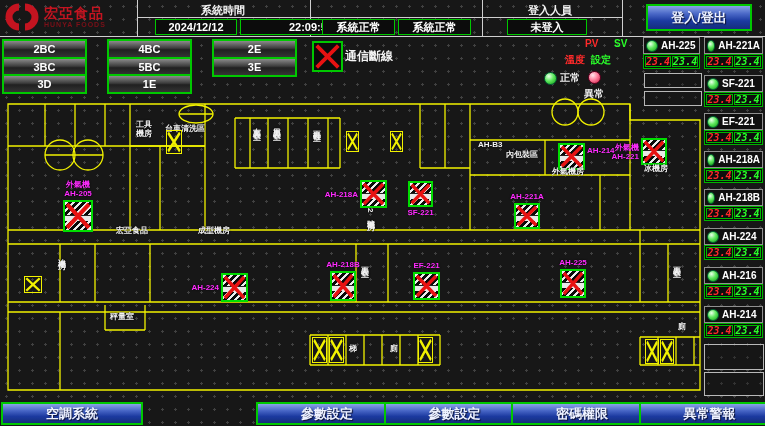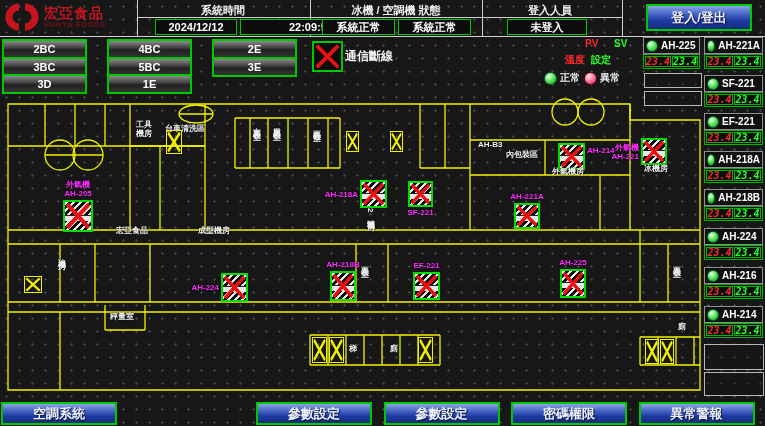--- a/index.html
+++ b/index.html
@@ -53,21 +53,21 @@
     background:repeating-linear-gradient(135deg,#ededed 0 2.5px,#0a0a0a 2.5px 5px);cursor:pointer;}
   .ahu .band{position:absolute;left:0;right:0;top:45%;height:5px;background:#e8e8e8;border-top:1px solid #222;}
   .ahu svg,.xbox svg,.comm-box svg{position:absolute;left:0;top:0;width:100%;height:100%;}
   .ahu-label{position:absolute;color:#ff2bff;font-size:8px;font-weight:bold;line-height:9px;
     white-space:pre-line;text-align:center;text-shadow:0 0 2px #000;}
   .room-label{position:absolute;color:#f2f2f2;font-size:8px;font-weight:bold;line-height:9px;
     white-space:pre-line;text-shadow:0 0 2px #000;}
   .room-label.vertical{writing-mode:vertical-rl;letter-spacing:1px;}
   .xbox{position:absolute;border:1px solid #f2f200;box-sizing:border-box;}
   
-  .nav-btn{position:absolute;top:402px;width:116px;height:23px;border:2px solid #00c800;
+  .nav-btn{position:absolute;top:402px;width:142px;height:23px;border:2px solid #00c800;
     background:linear-gradient(#8aa4e6 0%,#4866c6 35%,#1c3aa0 65%,#142e7c 100%);
     color:#eef2ff;font-size:13px;font-weight:bold;cursor:pointer;font-family:inherit;
     text-shadow:1px 1px 1px #0a1030;padding:0;}
 </style>
 </head>
 <body>
 
 <div class="screen">
 
   <div class="topbar">
@@ -86,21 +86,20 @@
     <div class="vsep" style="left:310px;top:0;width:1px;height:36px;"></div>
     <div class="vsep" style="left:482px;top:0;width:1px;height:36px;"></div>
     <div class="vsep" style="left:622px;top:0;width:1px;height:36px;"></div>
     <div class="hsep" style="left:137px;top:17px;width:485px;height:1px;"></div>
     <div class="hsep" style="left:0;top:36px;width:765px;height:1px;"></div>
 
     <div class="tb-label" style="left:168px;top:3px;width:110px;">系統時間</div>
     <div class="vbox" style="left:155px;top:19px;width:80px;height:14px;">2024/12/12</div>
     <div class="vbox" style="left:240px;top:19px;width:64px;height:14px;padding-left:38px;">22:09:51</div>
 
-    <div class="tb-label" style="left:320px;top:3px;width:152px;">冰機 / 空調機 狀態</div>
     <div class="vbox" style="left:322px;top:19px;width:71px;height:14px;">系統正常</div>
     <div class="vbox" style="left:398px;top:19px;width:71px;height:14px;">系統正常</div>
 
     <div class="tb-label" style="left:495px;top:3px;width:110px;">登入人員</div>
     <div class="vbox" style="left:507px;top:19px;width:78px;height:14px;">未登入</div>
 
     <button class="login-btn">登入/登出</button>
   </div>
 
   <div id="floor-buttons">
@@ -123,21 +122,21 @@
 
   <div class="pvsv" style="left:585px;top:38px;color:#ff2a2a;">PV</div>
   <div class="pvsv" style="left:614px;top:38px;color:#2aff2a;">SV</div>
   <div class="pvsv" style="left:565px;top:53px;color:#ff2a2a;">溫度</div>
   <div class="pvsv" style="left:591px;top:53px;color:#2aff2a;">設定</div>
 
   <div class="lgd" style="left:544px;top:71px;">
     <span class="led"></span>
     <span>正常</span>
   </div>
-  <div class="lgd" style="left:584px;top:71px;">
+  <div class="lgd" style="left:584px;top:71px;flex-direction:column;">
     <span class="led pink"></span>
     <span>異常</span>
   </div>
 
   <div class="plan">
     <svg class="walls" width="705" height="310" viewBox="0 0 705 310">
       <g stroke="#f2f200" stroke-width="1.3" fill="none">
         <path d="M8,16 H630 V32 H700 V302 H8 Z"></path>
         <path d="M8,58 H205 M45,16 V58 M75,16 V58 M105,16 V58"></path>
         <path d="M130,16 V142 M160,58 V142 M205,16 V142 M130,58 H205"></path>

